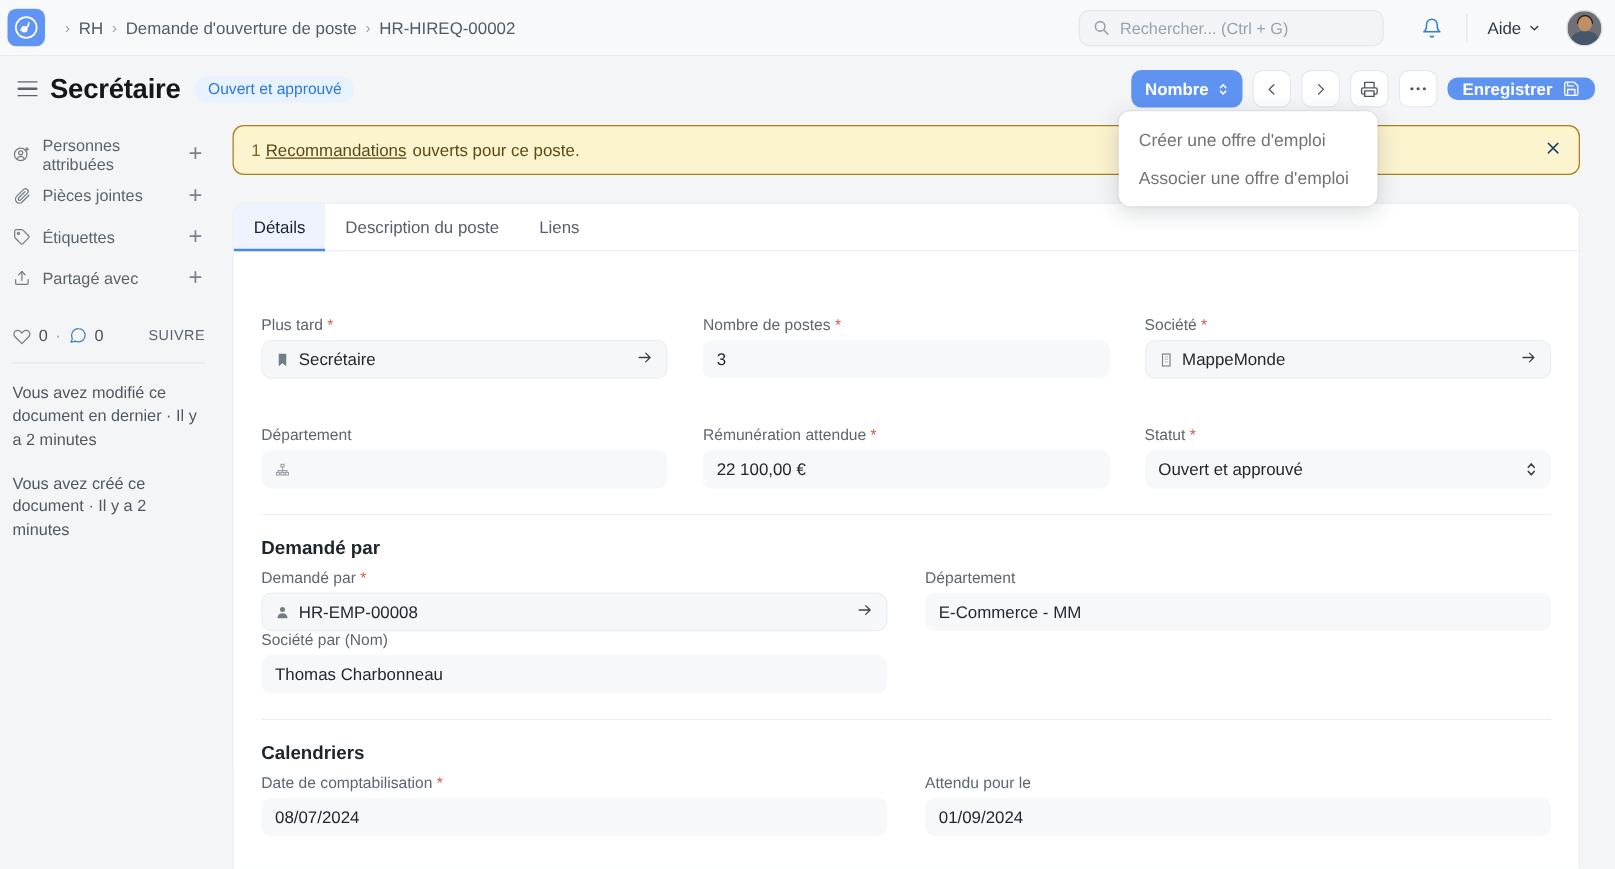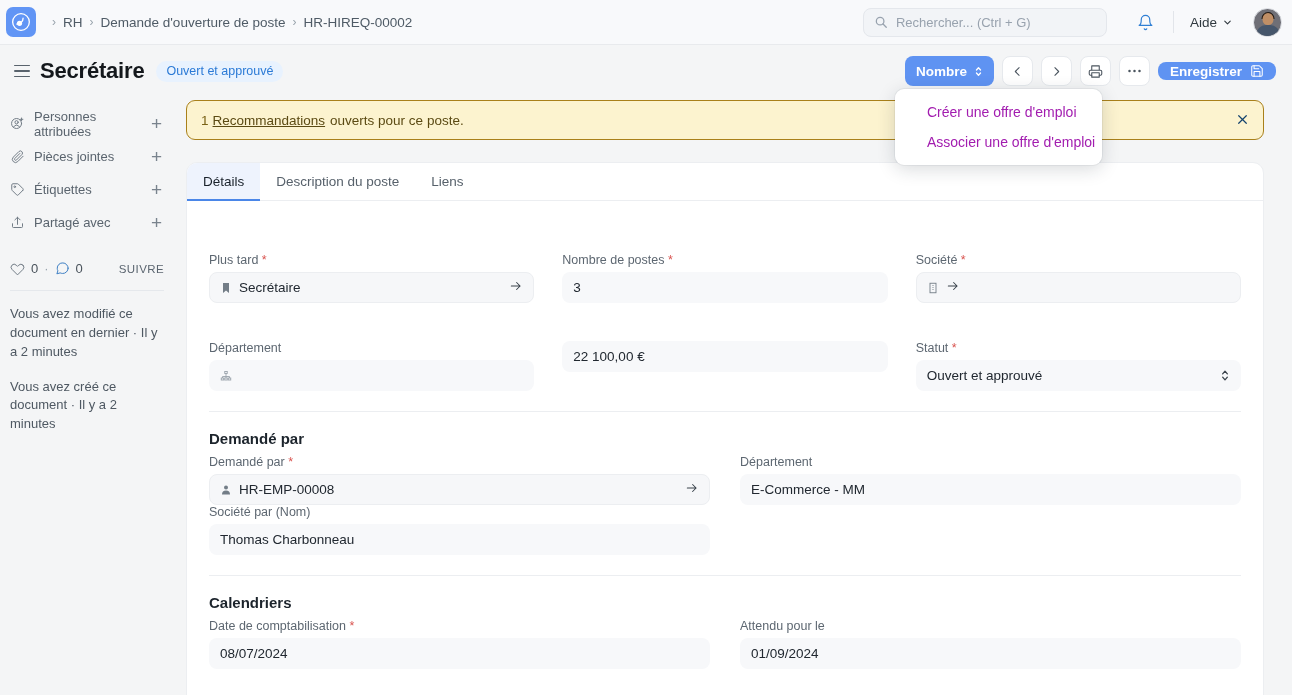--- a/index.html
+++ b/index.html
@@ -139,22 +139,22 @@
     position: absolute;
     left: 895px; top: 89px;
     width: 207px;
     background: #fff;
     border-radius: 9px;
     box-shadow: 0 4px 18px rgba(25,35,50,.17), 0 0 0 1px rgba(20,30,50,.05);
     padding: 8px 0;
     z-index: 50;
   }
   .dropdown-item {
-    padding: 7px 32px;
-    font-size: 14px; color: #a21caf;
+    padding: 7px 16px;
+    font-size: 14px; color: #737373;
     cursor: pointer; white-space: nowrap;
   }
 
   
   .layout { display: flex; height: calc(695px - 45px - 52px); }
 
   
   .sidebar {
     width: 178px; flex: 0 0 178px;
     padding: 10px 14px 0 10px;
@@ -527,20 +527,21 @@
               <span>Société</span>
               <span class="req">*</span>
             </label>
             <div class="control filled">
               <span class="ic">
                 <svg width="12" height="12" viewBox="0 0 24 24" fill="none" stroke="#737d87" stroke-width="1.8">
                   <rect x="6" y="2.5" width="12" height="19"></rect>
                     <path d="M10 7h1M13 7h1M10 11h1M13 11h1M10 15h1M13 15h1"></path>
                 </svg>
               </span>
+              <span class="val">MappeMonde</span>
               <span class="arrow">
                 <svg width="14" height="14" viewBox="0 0 24 24" fill="none" stroke="#39424b" stroke-width="1.8" stroke-linecap="round" stroke-linejoin="round">
                     <path d="M4 12h15M13 6l6 6-6 6"></path>
                   </svg>
               </span>
             </div>
           </div>
         </div>
 
         <div class="grid3">
@@ -557,20 +558,24 @@
                   <rect x="9.5" y="16" width="5" height="4"></rect>
                     <rect x="16.5" y="16" width="5" height="4"></rect>
                   <path d="M12 7v4M5 16v-3h14v3M12 11v5"></path>
                 </svg>
               </span>
               <span class="val"></span>
             </div>
           </div>
 
           <div class="col">
+            <label class="field-label">
+              <span>Rémunération attendue</span>
+              <span class="req">*</span>
+            </label>
             <div class="control plain">
               <span class="val">22 100,00 €</span>
             </div>
           </div>
 
           <div class="col">
             <label class="field-label">
               <span>Statut</span>
               <span class="req">*</span>
             </label>

